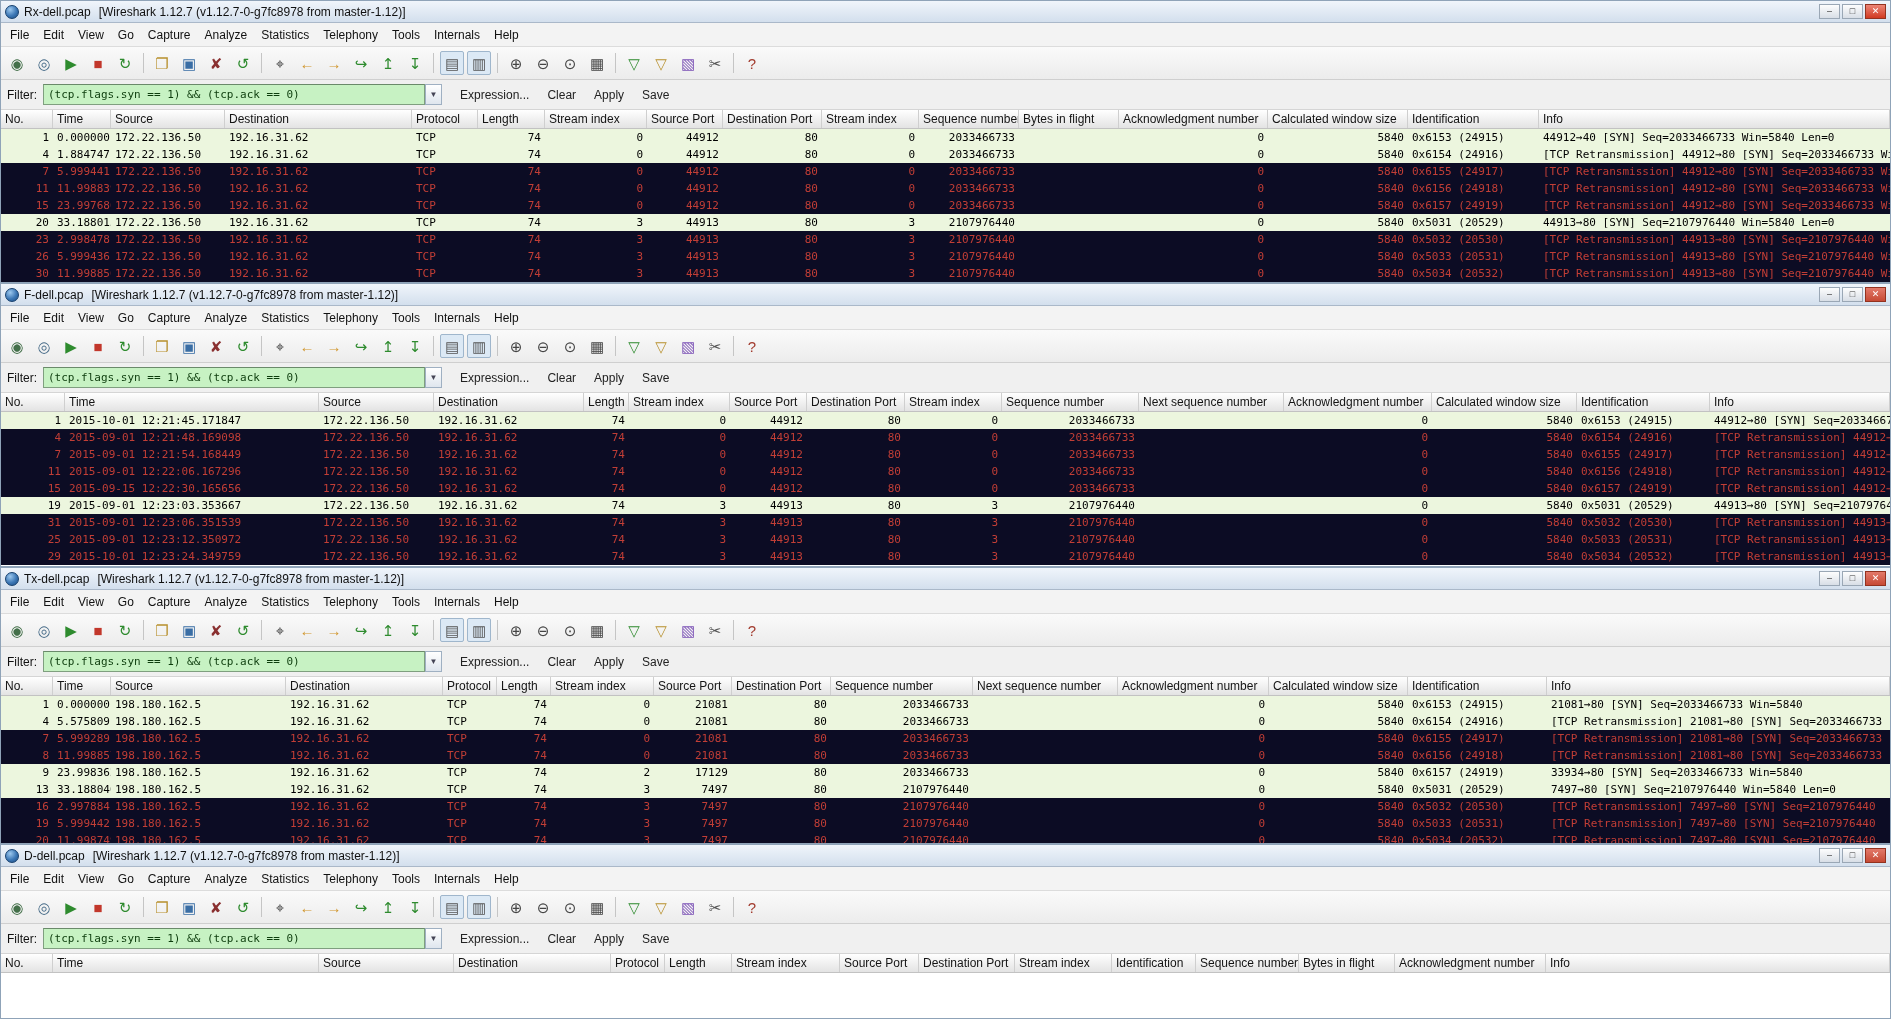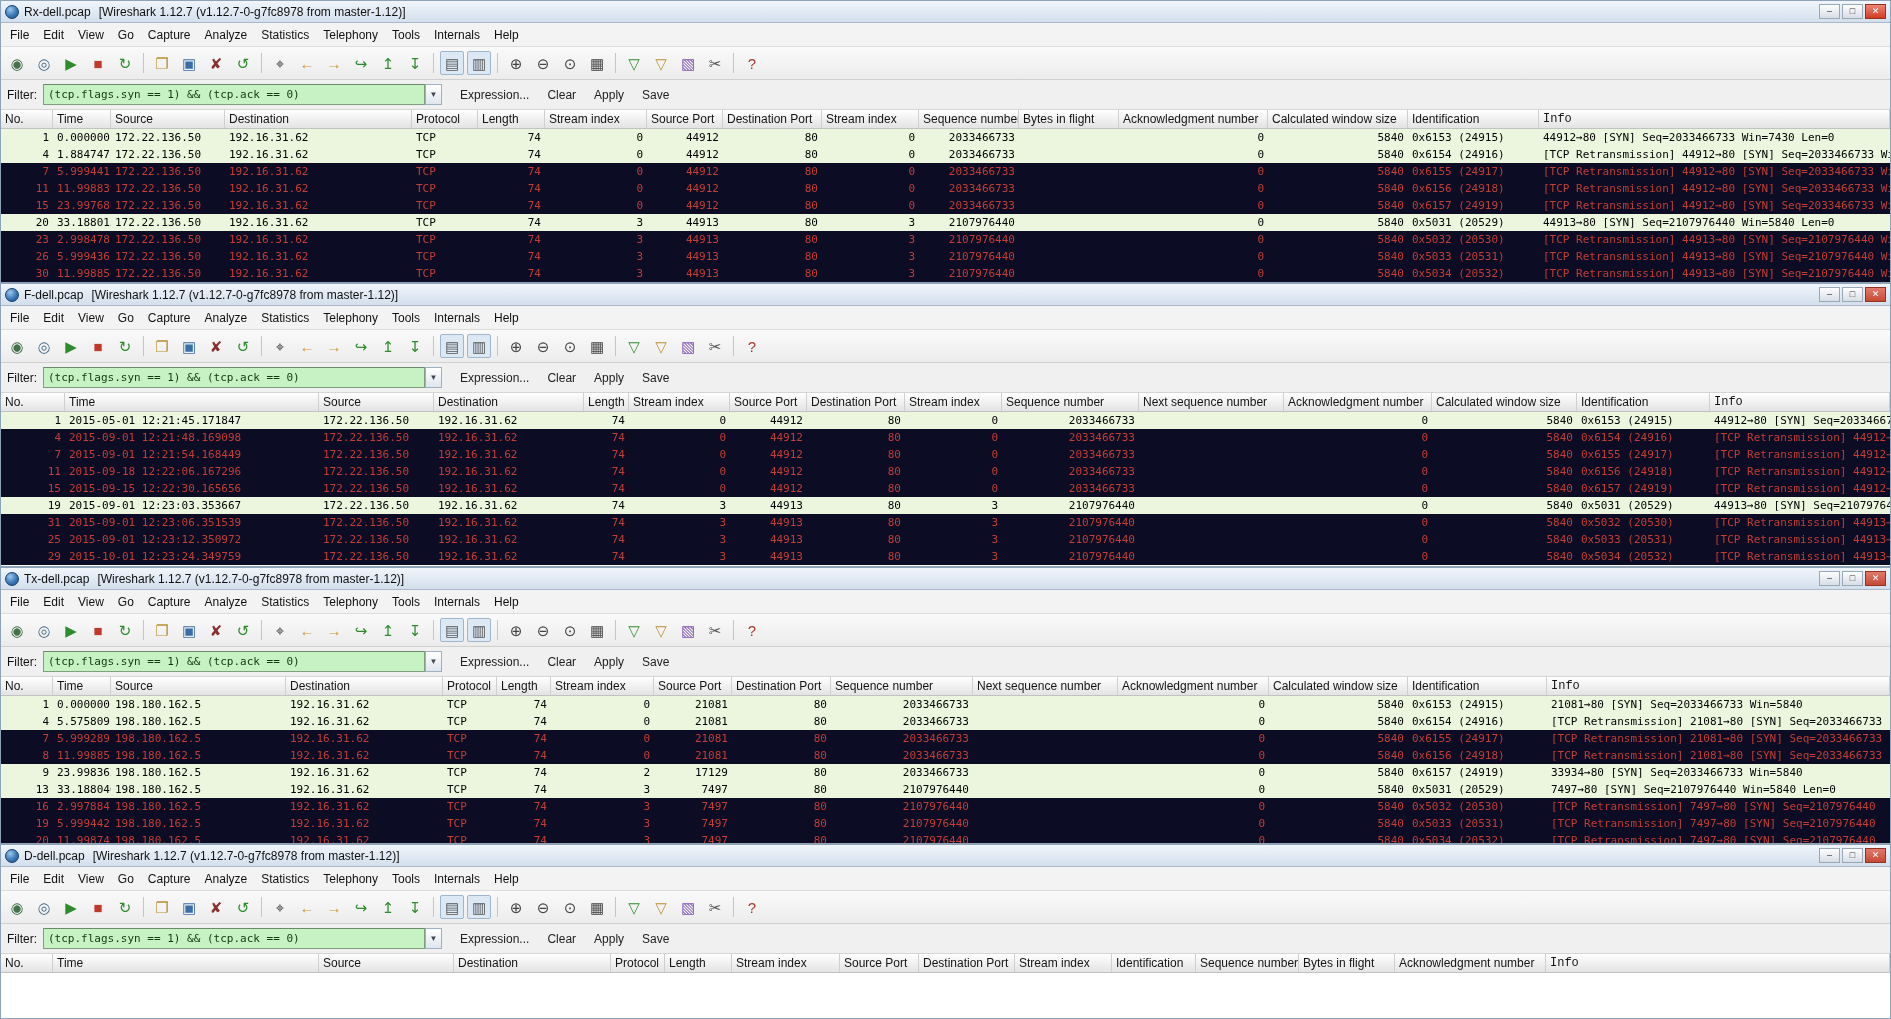--- a/index.html
+++ b/index.html
@@ -54,21 +54,21 @@
                  background: linear-gradient(#ffffff, #dfe6ee); font-size: 8px; line-height: 19px;
                  text-align: center; color: #445; }
   .filter-buttons { display: flex; align-items: center; gap: 2px; margin-left: 4px; }
   .fbtn { font-size: 12px; color: #222; padding: 3px 8px; white-space: nowrap; }
 
   .packet-area { flex: 1 1 auto; background: #ffffff; overflow: hidden; display: flex; flex-direction: column; }
   .col-header { height: 19px; flex: 0 0 auto; display: flex; background: linear-gradient(#ffffff, #e3e3e3);
                 border-bottom: 1px solid #c2c2c2; overflow: hidden; }
   .hcell { font-size: 12px; color: #141414; padding: 2px 0 0 4px; border-right: 1px solid #cfcfcf;
            white-space: nowrap; overflow: hidden; flex: 0 0 auto; }
-  .hcell.flex { flex: 1 1 auto; font-family: Liberation Mono, monospace; }
+  .hcell.flex { flex: 1 1 auto; }
 
   .packet-rows { flex: 1 1 auto; overflow: hidden; }
   .prow { height: 17px; display: flex; overflow: hidden; }
   .prow.ok  { background: var(--row-ok-bg); color: #000; }
   .prow.bad { background: var(--row-bad-bg); color: var(--row-bad-fg); }
   .pcell { font-family: "DejaVu Sans Mono", monospace; font-size: 11px; line-height: 17px;
            padding: 0 4px; white-space: nowrap; overflow: hidden; flex: 0 0 auto; }
   .pcell.ra { text-align: right; }
   .pcell.flex { flex: 1 1 auto; }
 </style>
@@ -173,21 +173,21 @@
             <div class="pcell ra" style="width: 67px;">74</div>
             <div class="pcell ra" style="width: 102px;">0</div>
             <div class="pcell ra" style="width: 76px;">44912</div>
             <div class="pcell ra" style="width: 99px;">80</div>
             <div class="pcell ra" style="width: 97px;">0</div>
             <div class="pcell ra" style="width: 100px;">2033466733</div>
             <div class="pcell ra" style="width: 100px;"></div>
             <div class="pcell ra" style="width: 149px;">0</div>
             <div class="pcell ra" style="width: 140px;">5840</div>
             <div class="pcell" style="width: 131px;">0x6153 (24915)</div>
-            <div class="pcell flex">44912→80 [SYN] Seq=2033466733 Win=7430 Len=0</div>
+            <div class="pcell flex">44912→40 [SYN] Seq=2033466733 Win=5840 Len=0</div>
           </div>
           <div class="prow ok">
             <div class="pcell ra" style="width: 52px;">4</div>
             <div class="pcell" style="width: 58px;">1.884747</div>
             <div class="pcell" style="width: 114px;">172.22.136.50</div>
             <div class="pcell" style="width: 187px;">192.16.31.62</div>
             <div class="pcell" style="width: 66px;">TCP</div>
             <div class="pcell ra" style="width: 67px;">74</div>
             <div class="pcell ra" style="width: 102px;">0</div>
             <div class="pcell ra" style="width: 76px;">44912</div>
@@ -411,21 +411,21 @@
           <div class="hcell" style="width: 137px;">Sequence number</div>
           <div class="hcell" style="width: 145px;">Next sequence number</div>
           <div class="hcell" style="width: 148px;">Acknowledgment number</div>
           <div class="hcell" style="width: 145px;">Calculated window size</div>
           <div class="hcell" style="width: 133px;">Identification</div>
           <div class="hcell flex">Info</div>
         </div>
       <div class="packet-rows">
           <div class="prow ok">
             <div class="pcell ra" style="width: 64px;">1</div>
-            <div class="pcell" style="width: 254px;">2015-05-01 12:21:45.171847</div>
+            <div class="pcell" style="width: 254px;">2015-10-01 12:21:45.171847</div>
             <div class="pcell" style="width: 115px;">172.22.136.50</div>
             <div class="pcell" style="width: 150px;">192.16.31.62</div>
             <div class="pcell ra" style="width: 45px;">74</div>
             <div class="pcell ra" style="width: 101px;">0</div>
             <div class="pcell ra" style="width: 77px;">44912</div>
             <div class="pcell ra" style="width: 98px;">80</div>
             <div class="pcell ra" style="width: 97px;">0</div>
             <div class="pcell ra" style="width: 137px;">2033466733</div>
             <div class="pcell ra" style="width: 145px;"></div>
             <div class="pcell ra" style="width: 148px;">0</div>
@@ -462,21 +462,21 @@
             <div class="pcell ra" style="width: 97px;">0</div>
             <div class="pcell ra" style="width: 137px;">2033466733</div>
             <div class="pcell ra" style="width: 145px;"></div>
             <div class="pcell ra" style="width: 148px;">0</div>
             <div class="pcell ra" style="width: 145px;">5840</div>
             <div class="pcell" style="width: 133px;">0x6155 (24917)</div>
             <div class="pcell flex">[TCP Retransmission] 44912→80 [SYN]</div>
           </div>
           <div class="prow bad">
             <div class="pcell ra" style="width: 64px;">11</div>
-            <div class="pcell" style="width: 254px;">2015-09-18 12:22:06.167296</div>
+            <div class="pcell" style="width: 254px;">2015-09-01 12:22:06.167296</div>
             <div class="pcell" style="width: 115px;">172.22.136.50</div>
             <div class="pcell" style="width: 150px;">192.16.31.62</div>
             <div class="pcell ra" style="width: 45px;">74</div>
             <div class="pcell ra" style="width: 101px;">0</div>
             <div class="pcell ra" style="width: 77px;">44912</div>
             <div class="pcell ra" style="width: 98px;">80</div>
             <div class="pcell ra" style="width: 97px;">0</div>
             <div class="pcell ra" style="width: 137px;">2033466733</div>
             <div class="pcell ra" style="width: 145px;"></div>
             <div class="pcell ra" style="width: 148px;">0</div>

